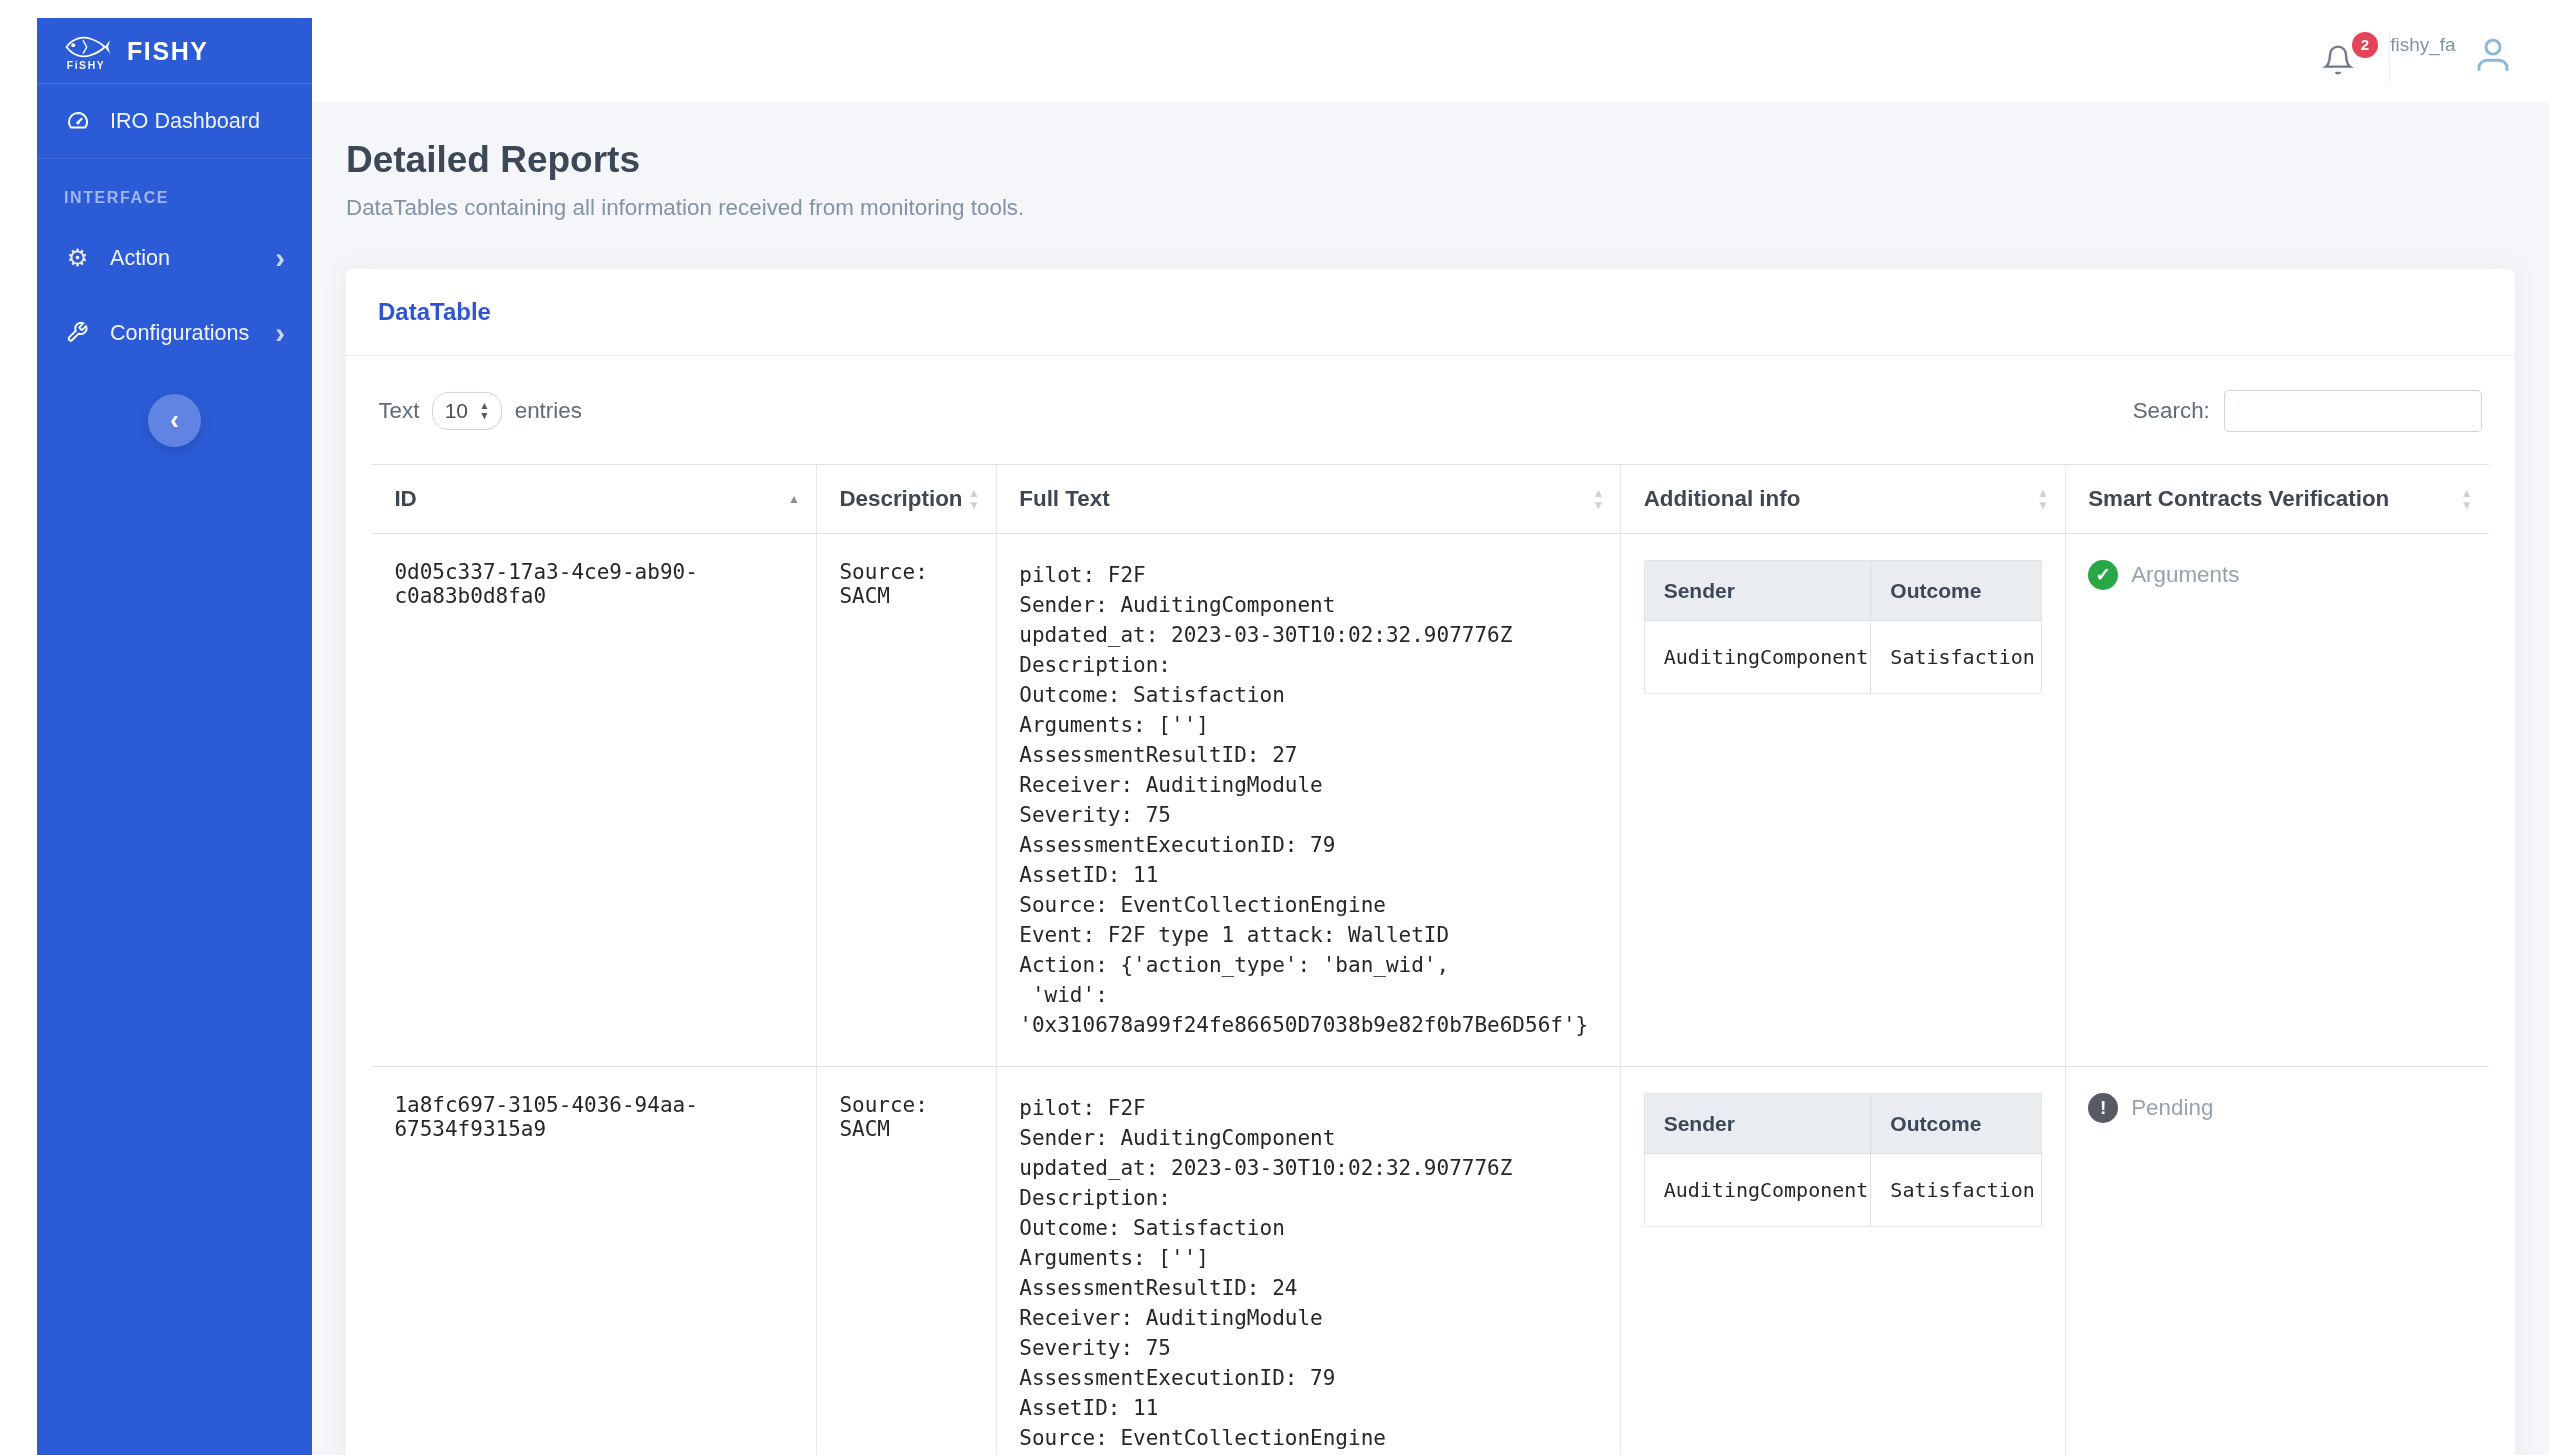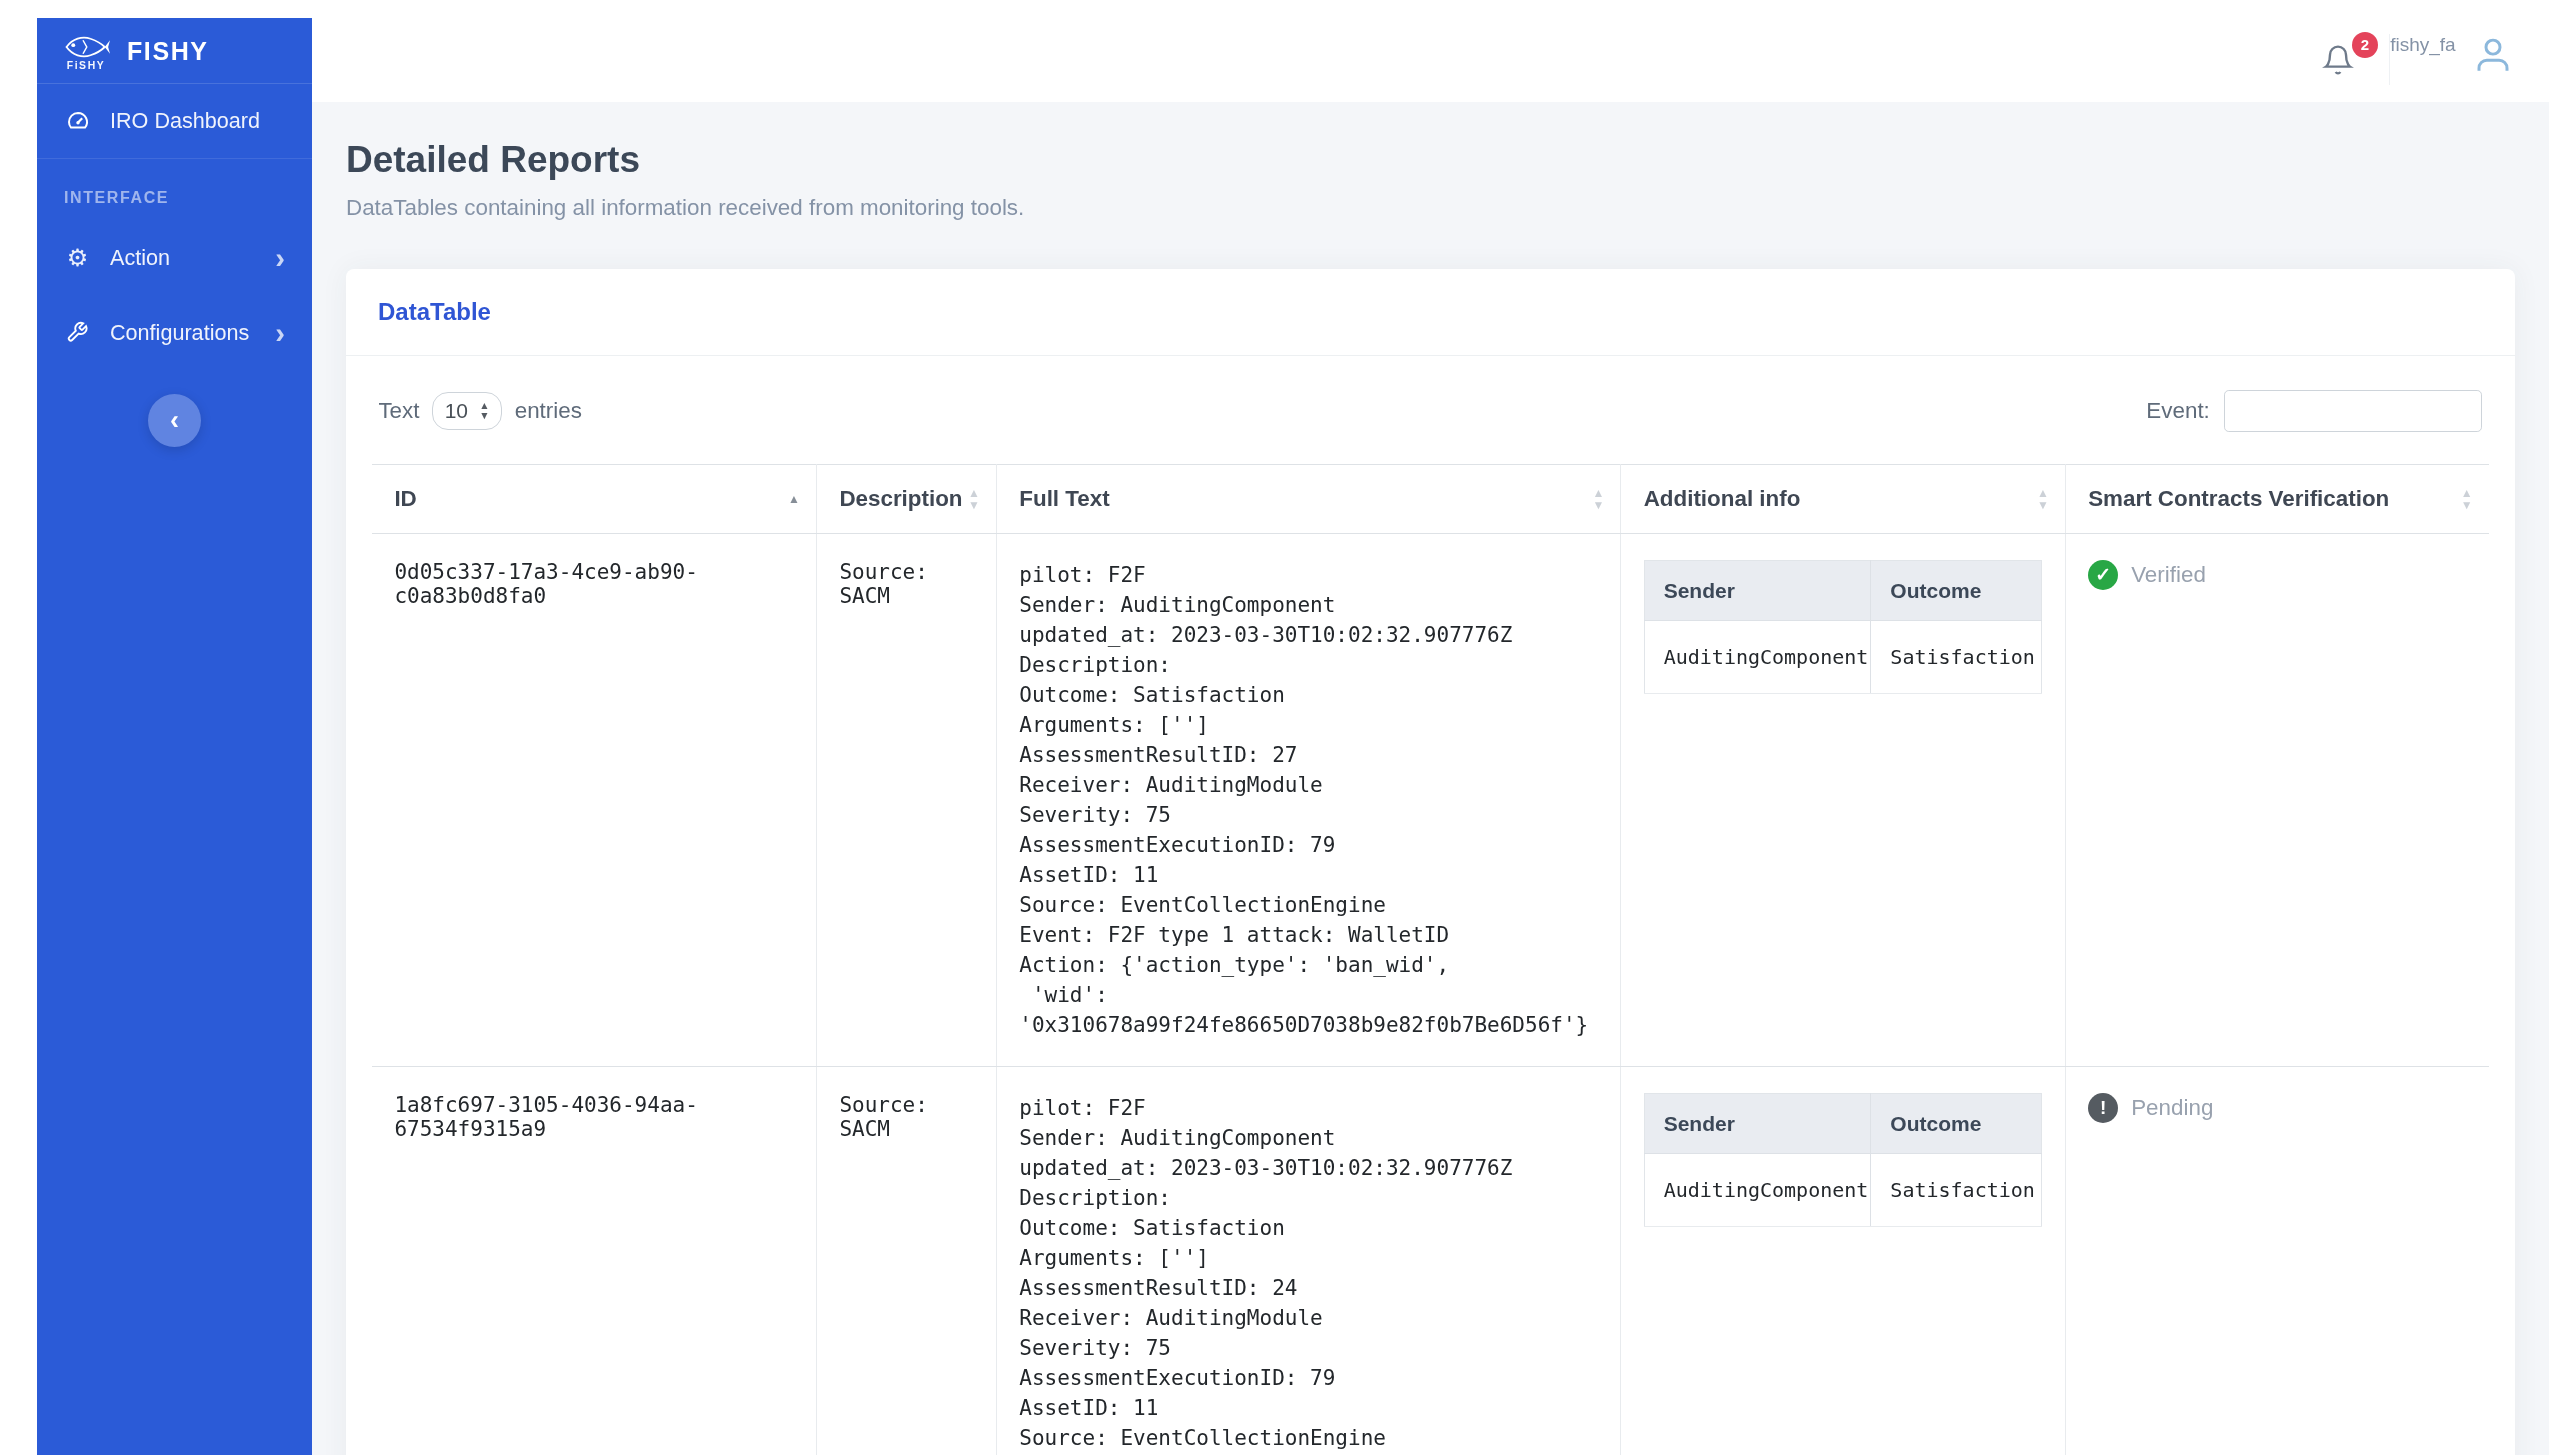--- a/index.html
+++ b/index.html
@@ -229,21 +229,21 @@
               <span class="select" data-interactable="true">
                 <span data-interactable="false">10</span>
                 <span class="updown" data-interactable="false">
                     <span>▲</span>
                     <span>▼</span>
                   </span>
               </span>
               <span data-interactable="false">entries</span>
             </div>
             <div class="search" data-interactable="false">
-              <label data-interactable="false">Event:</label>
+              <label data-interactable="false">Search:</label>
               <input type="text" data-interactable="true" style="">
             </div>
           </div>
 
           <table class="data" data-interactable="false">
             <colgroup>
               <col style="width:21%">
                 <col style="width:8.5%">
                 <col style="width:29.5%">
                 <col style="width:21%">
@@ -325,21 +325,21 @@
                       <tr data-interactable="false">
                         <td data-interactable="false">AuditingComponent</td>
                         <td data-interactable="false">Satisfaction</td>
                       </tr>
                     </tbody>
                   </table>
                 </td>
                 <td data-interactable="false">
                   <div class="vwrap">
                     <span class="vbadge verified" data-interactable="false">✓</span>
-                    <span class="vlabel" data-interactable="false">Verified</span>
+                    <span class="vlabel" data-interactable="false">Arguments</span>
                   </div>
                 </td>
               </tr>
 
               <tr data-interactable="false">
                 <td class="mono" data-interactable="false">1a8fc697-3105-4036-94aa-67534f9315a9</td>
                 <td class="mono" data-interactable="false">Source: SACM</td>
                 <td data-interactable="false">
                   <div class="fulltext" data-interactable="false">pilot: F2F
 Sender: AuditingComponent

